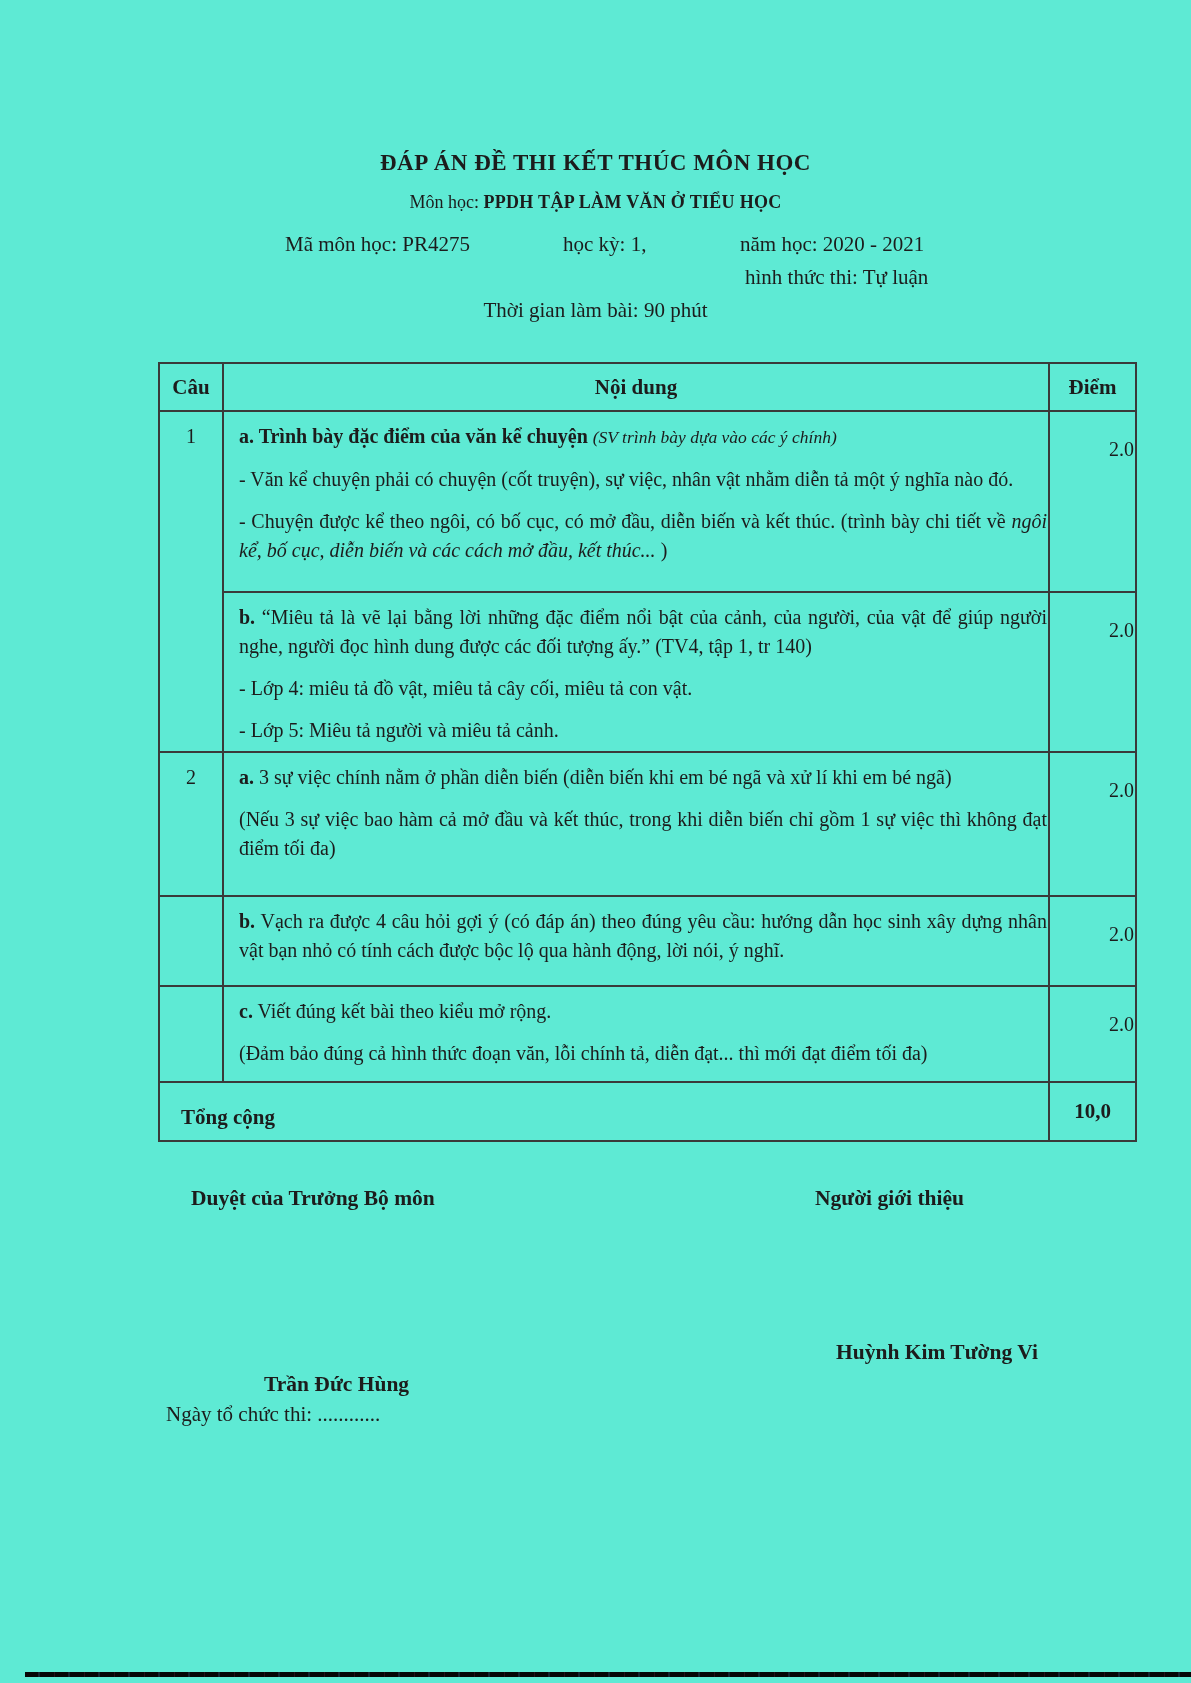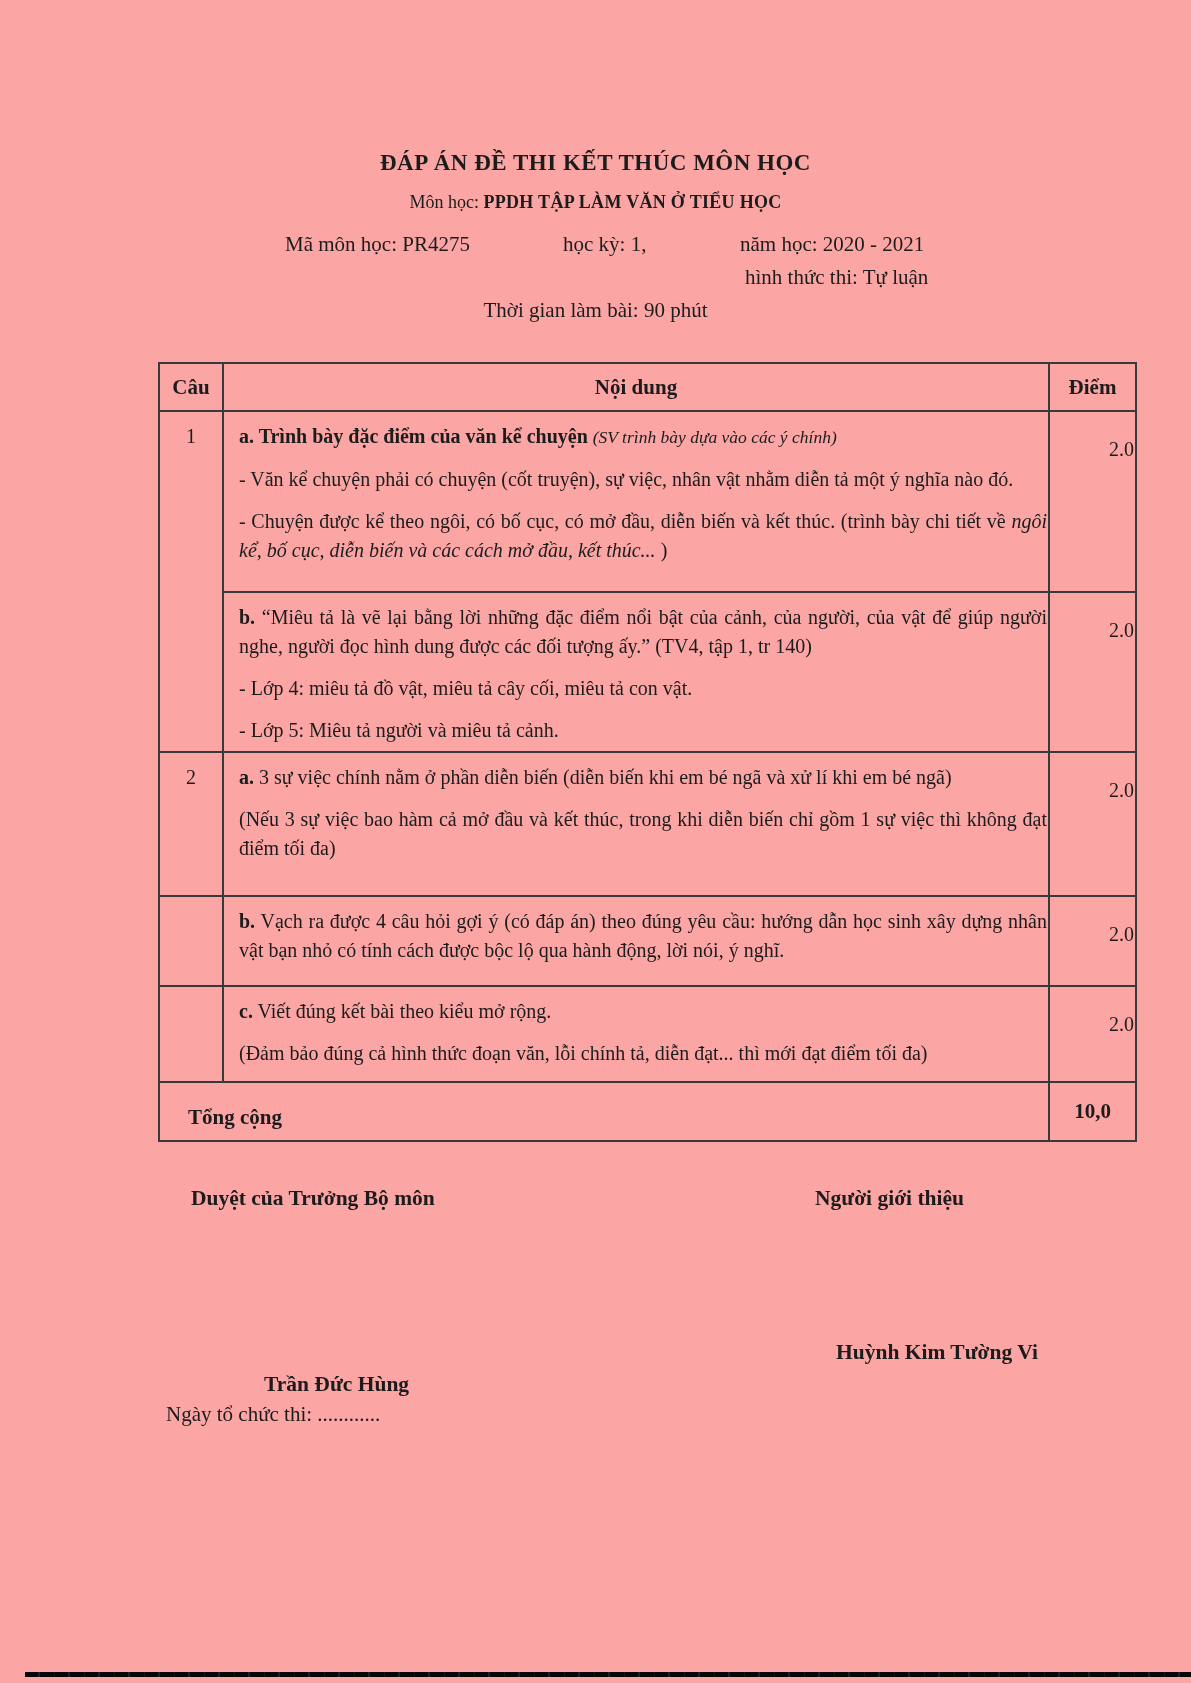--- a/index.html
+++ b/index.html
@@ -1,19 +1,19 @@
 <!DOCTYPE html>
 <html><head>
 <meta charset="utf-8">
 <style>
   html,body{margin:0;padding:0;}
   .page{
     position:relative;
     width:1191px;height:1683px;
-    background:#fca5a5;
+    background:#5eead4;
     font-family:"Liberation Serif","DejaVu Serif",serif;
     color:#1c1c1c;
     overflow:hidden;
   }
   .center-line{position:absolute;left:0;width:1191px;text-align:center;white-space:nowrap;}
   .doc-title{top:150px;font-size:23px;font-weight:bold;letter-spacing:.5px;}
   .subject-line{top:192px;font-size:18px;}
   .subject-line b{letter-spacing:.3px;}
   .abs-text{position:absolute;font-size:21px;white-space:nowrap;}
   .duration-line{top:298px;font-size:21px;}
@@ -37,21 +37,21 @@
   td.cau-cell{ text-align:center;padding-top:13px; }
   td.diem-cell{ text-align:right;padding-top:26px; }
   td.content-cell{ padding:10px 1px 6px 15px; }
   .para{margin:0 0 13px 0;line-height:29px;text-align:justify;}
   .para:last-child{margin-bottom:0;}
   .run-b{font-weight:bold;}
   .run-i{font-style:italic;}
   .run-small{font-size:17.5px;}
   td.total-label-cell{
     font-weight:bold;font-size:21px;
-    padding:11px 0 0 28px;vertical-align:middle;height:46px;
+    padding:11px 0 0 21px;vertical-align:middle;height:46px;
   }
   td.total-value-cell{
     font-weight:bold;font-size:21px;text-align:center;vertical-align:middle;
   }
   .sig-title,.sig-name{position:absolute;font-weight:bold;font-size:21.5px;white-space:nowrap;margin-left:28px;}
   .date-line{position:absolute;font-size:21px;white-space:nowrap;}
   .scan-bar{
     position:absolute;left:25px;right:0;top:1672px;height:5px;
     background:repeating-linear-gradient(90deg,#060606 0 13px,#16222e 13px 15px,#060606 15px 29px,#261018 29px 30px);
   }

